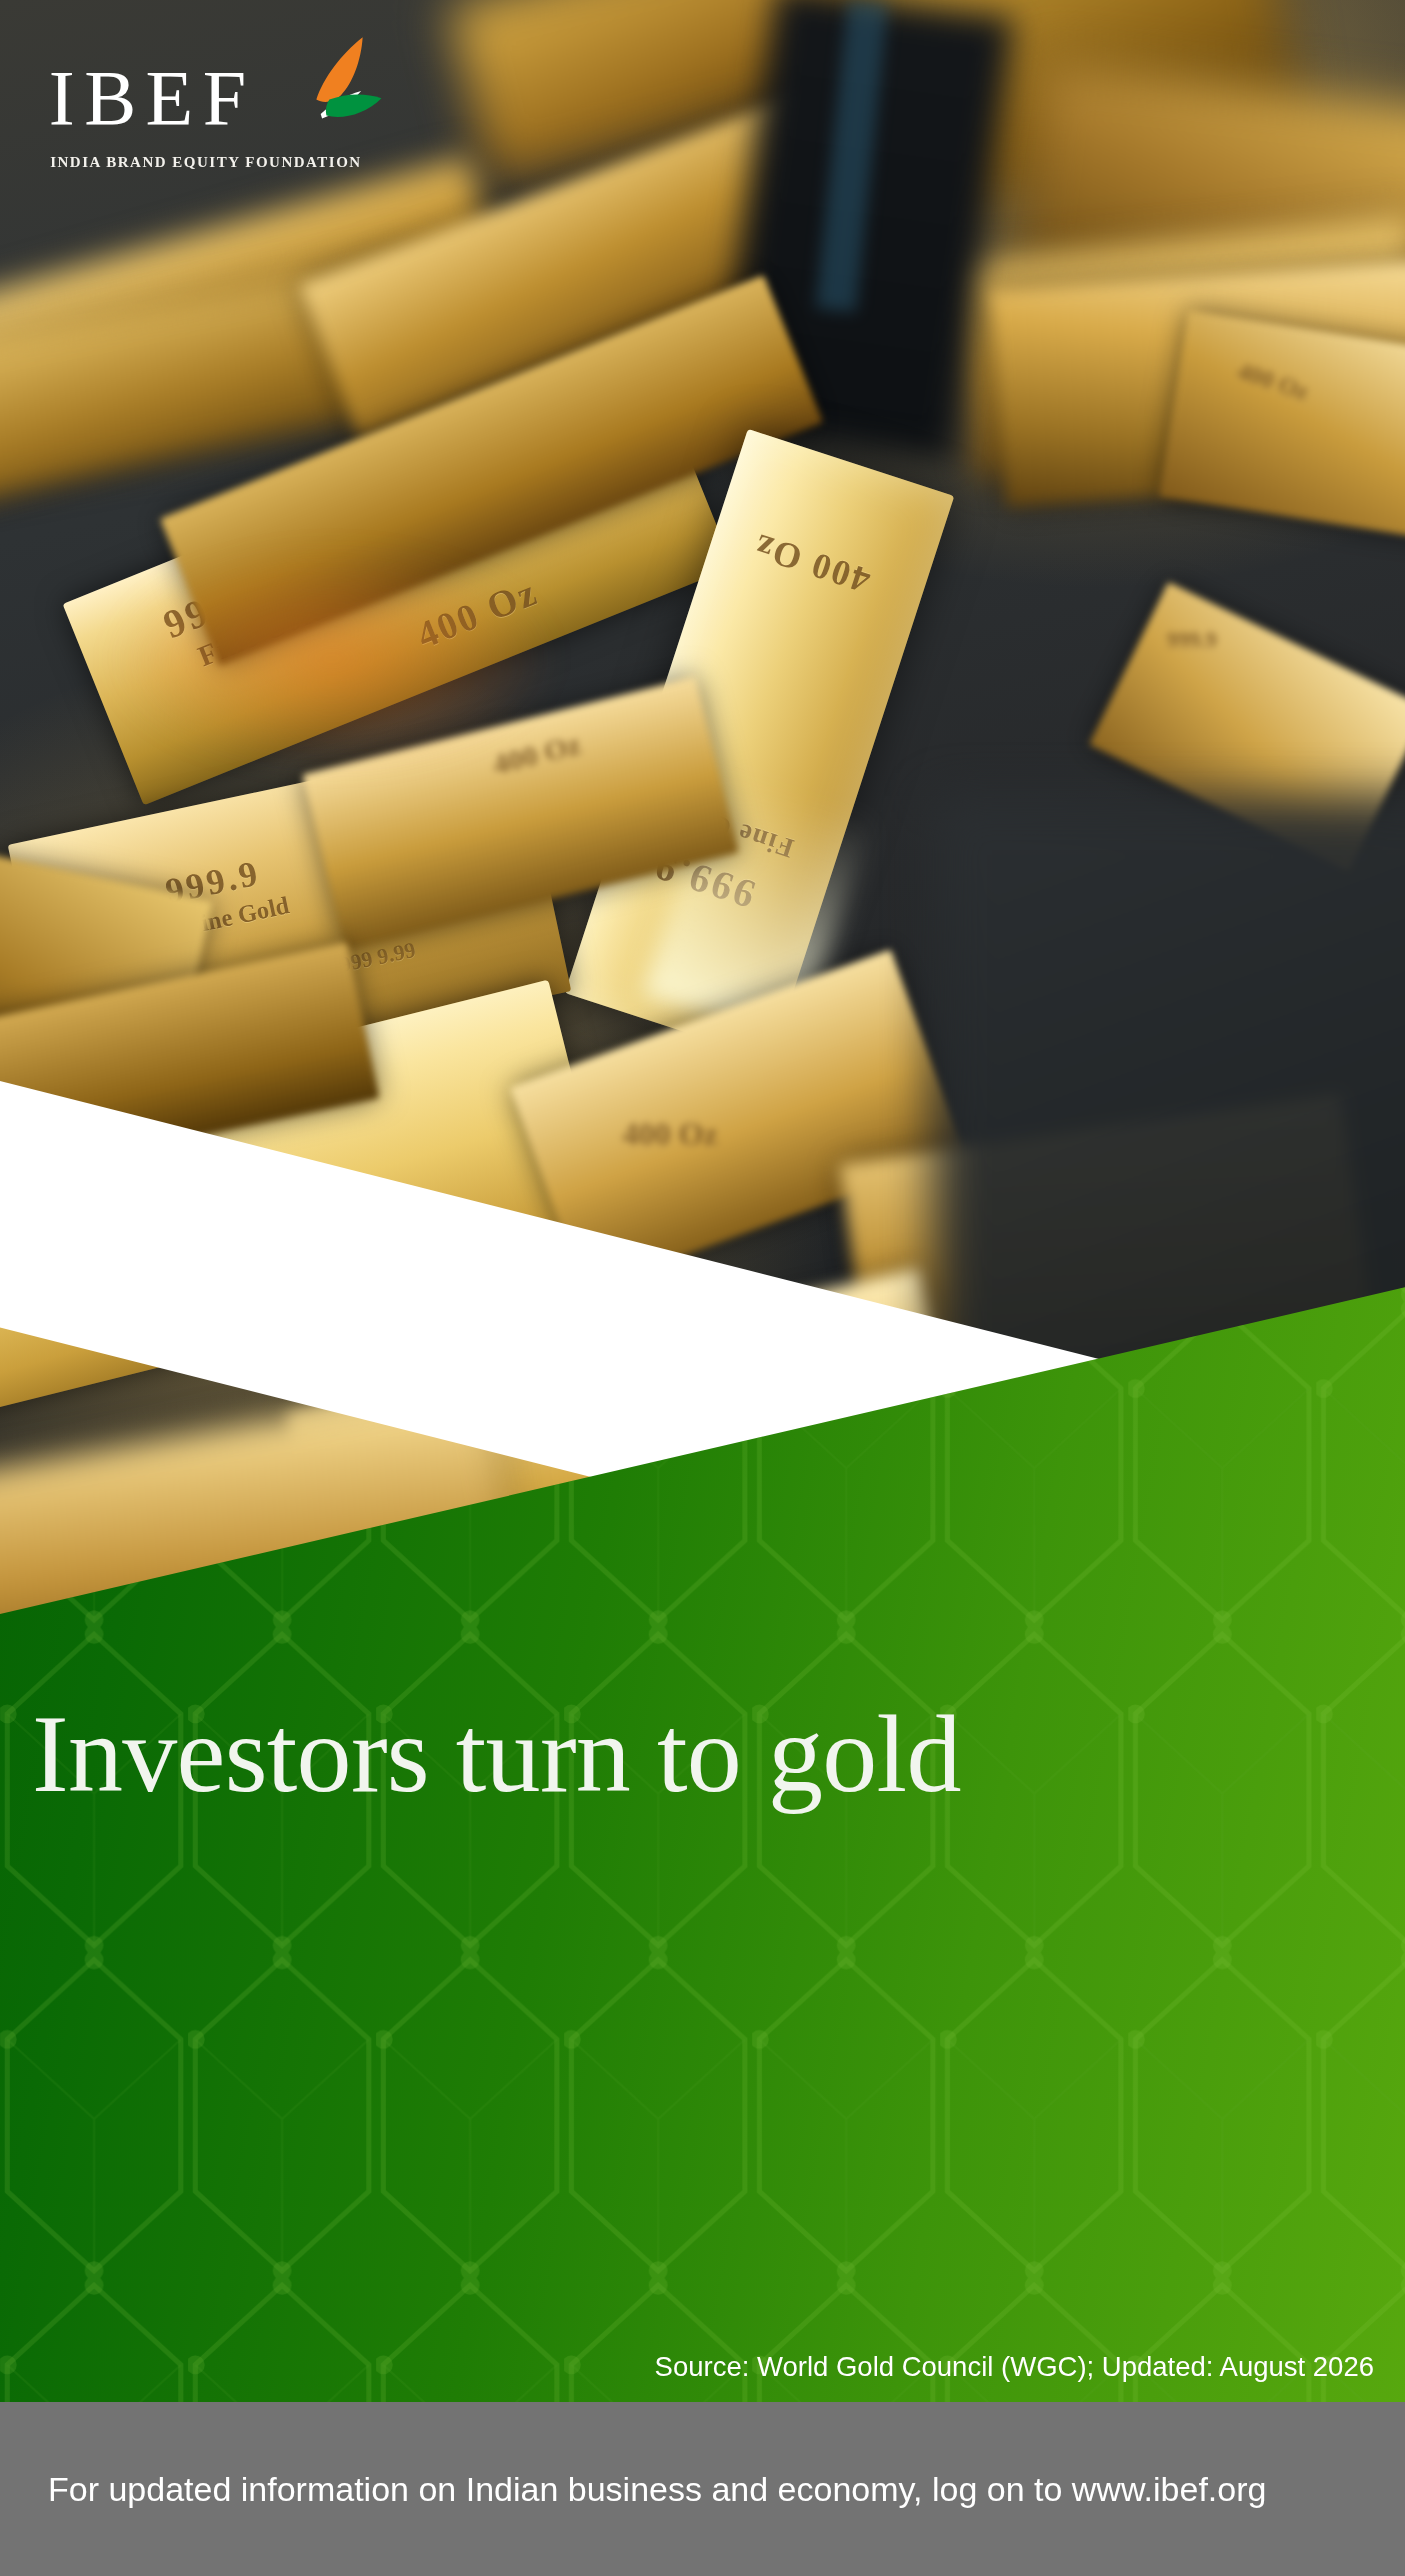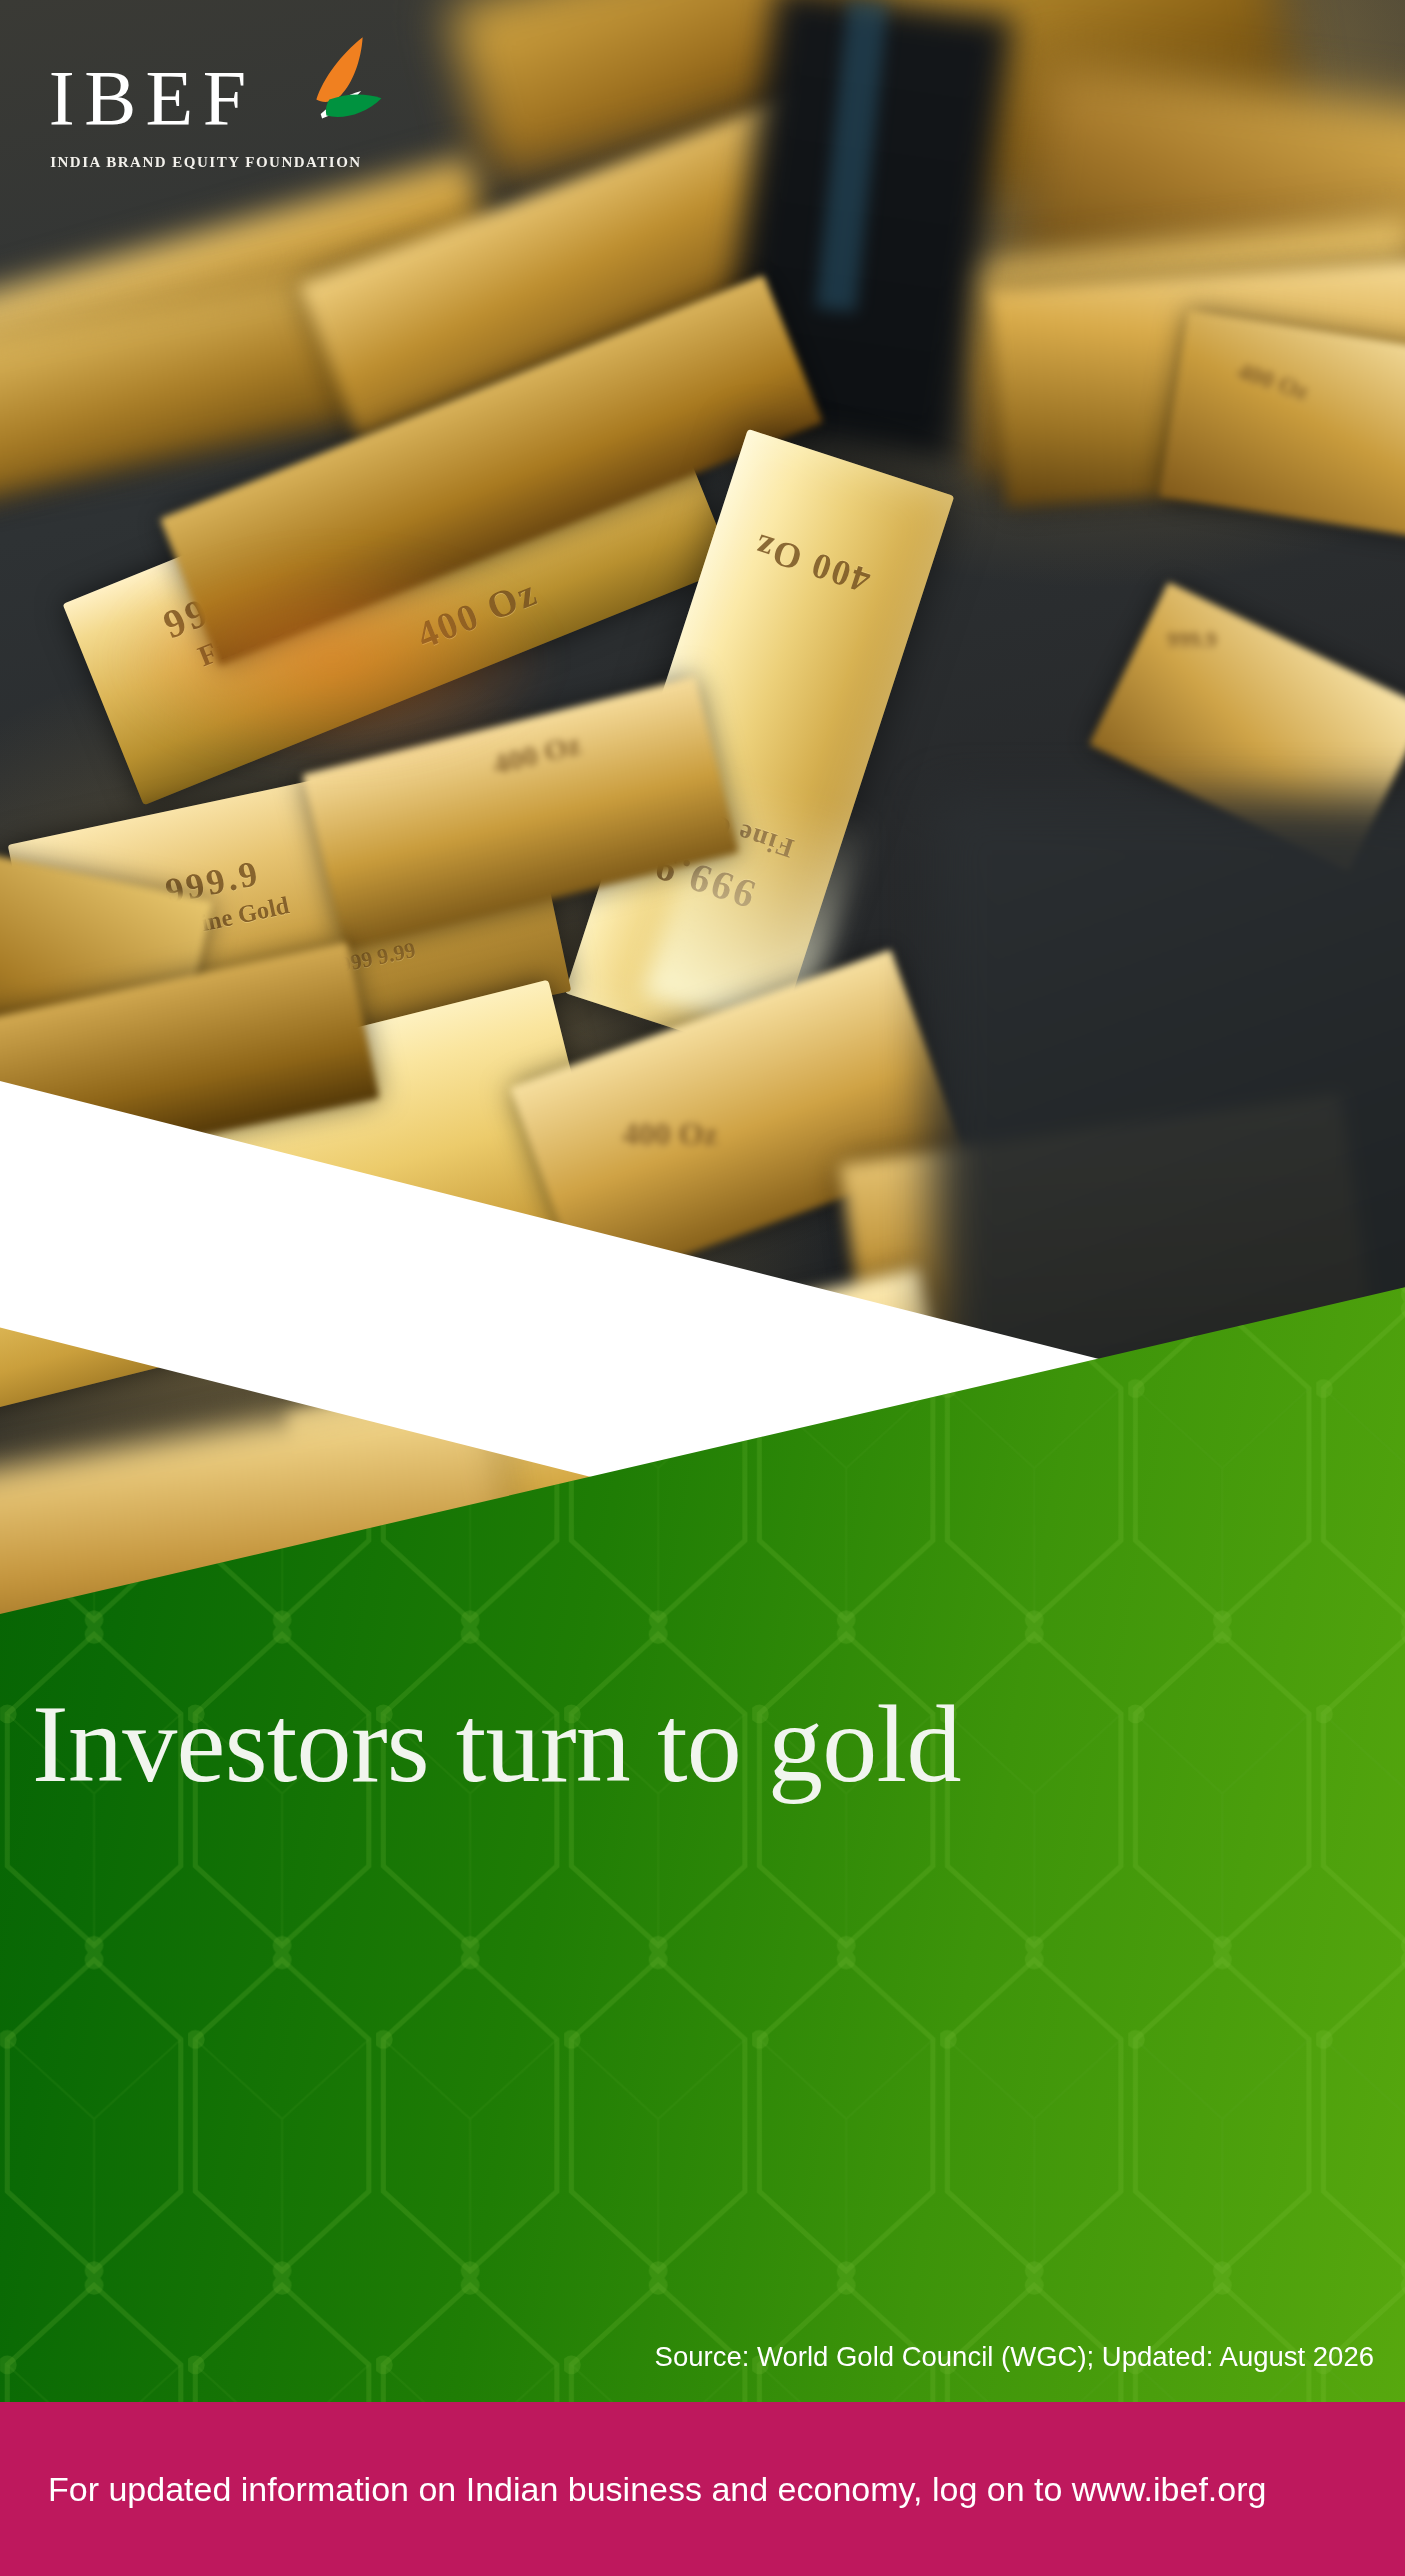--- a/index.html
+++ b/index.html
@@ -90,21 +90,21 @@
     font-size:15px;
     font-weight:700;
     letter-spacing:1.5px;
     color:#f3f1ec;
     white-space:nowrap;
   }
   #logo-mark { position:absolute; left:211px; top:2.9px; }
 
   
   #content {
-    position:absolute; left:0; top:0;
+    position:absolute; left:0; top:10px;
     width:1406px; height:2196px;
     z-index:12;
   }
   #headline {
     position:absolute; left:32px; top:1689px;
     width:1229px;
     font-family:"Liberation Serif", serif;
     font-weight:400;
     font-size:110px;
     line-height:1.0;
@@ -125,21 +125,21 @@
     font-family:"Liberation Sans", sans-serif;
     font-size:27.5px;
     color:#ffffff;
     white-space:nowrap;
   }
 
   
   #footer {
     position:absolute; left:0; top:2402px;
     width:1406px; height:174px;
-    background:#be185d;
+    background:#737373;
     z-index:14;
   }
   #footer-text {
     position:absolute; left:48px; top:0;
     height:174px;
     display:flex; align-items:center;
     font-family:"Liberation Sans", sans-serif;
     font-size:34px;
     color:#ffffff;
     white-space:nowrap;

